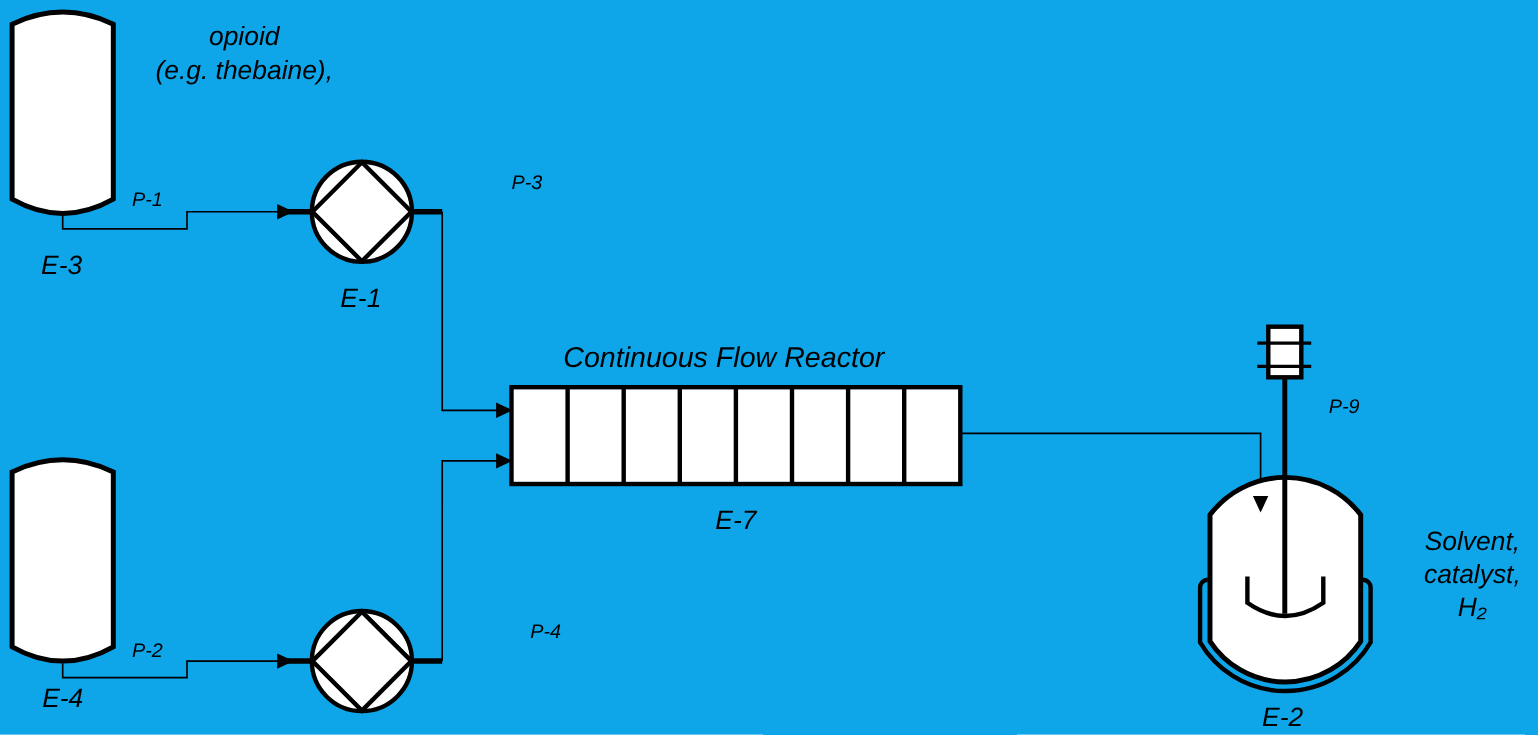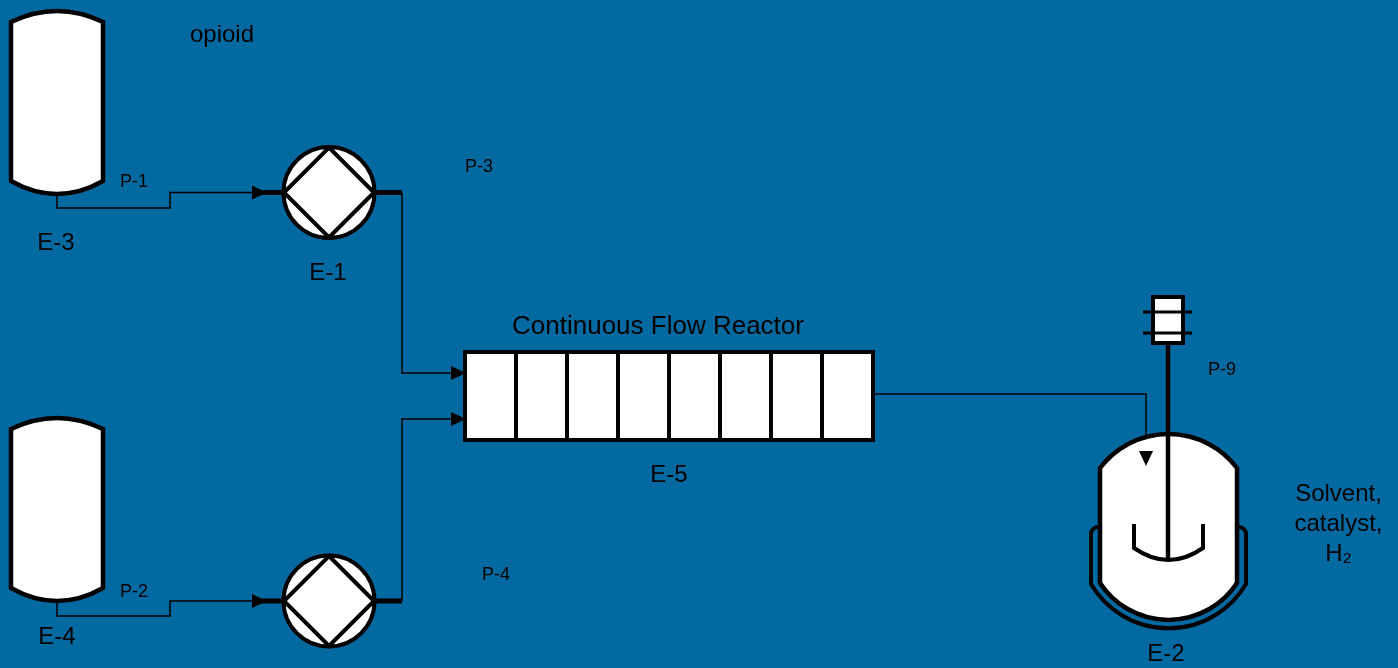--- a/index.html
+++ b/index.html
@@ -1,22 +1,23 @@
 <!DOCTYPE html>
 <html><head>
 <meta charset="utf-8">
 <style>
   html,body { margin:0; padding:0; background:#ffffff; }
   #canvas {
     position:relative;
     width:1398px; height:668px;
-    background:#0369a1;
+    background:#0ea5e9;
     font-family:"Liberation Sans","DejaVu Sans",sans-serif;
     color:#000;
     overflow:hidden;
+    font-style:italic;
   }
   #diagram-svg { position:absolute; left:0; top:0; }
   .lbl { position:absolute; white-space:nowrap; color:#000; }
   .sm  { font-size:18px; }
   .md  { font-size:24px; }
   .title { font-size:26px;margin-top:16px; }
   .ctr { text-align:center; }
   .annot { line-height:31px; }
   .annot3 { line-height:30px; }
 </style>
@@ -77,33 +78,34 @@
       <line stroke-width="3" x1="1143" y1="312" x2="1192" y2="312"></line>
       <line stroke-width="3" x1="1143" y1="333" x2="1192" y2="333"></line>
       <line stroke-width="4.5" x1="1168" y1="343" x2="1168" y2="558"></line>
       <path stroke-width="4" d="M 1134 524 L 1134 548 Q 1168.5 572 1203 548 L 1203 524"></path>
       <polygon fill="#000" stroke="none" points="1139,451 1153,451 1146,466"></polygon>
     </g>
   </svg>
 
   <div class="lbl md annot ctr" style="left:72px; top:18px; width:300px;">
     <div>opioid</div>
+    <div>(e.g. thebaine),</div>
   </div>
 
   <div class="lbl md ctr" style="left:16px; top:228px; width:80px;">E-3</div>
   <div class="lbl sm" style="left:120px; top:171px;text-align:right;">P-1</div>
   <div class="lbl md ctr" style="left:288px; top:258px; width:80px;">E-1</div>
   <div class="lbl sm" style="left:465px; top:156px;">P-3</div>
 
   <div class="lbl md ctr" style="left:17px; top:622px; width:80px;">E-4</div>
   <div class="lbl sm" style="left:120px; top:581px;">P-2</div>
   <div class="lbl sm" style="left:482px; top:564px;">P-4</div>
 
   <div class="lbl title ctr" style="left:508px; top:294px; width:300px;">Continuous Flow Reactor</div>
-  <div class="lbl md ctr" style="left:629px; top:460px; width:80px;">E-5</div>
+  <div class="lbl md ctr" style="left:629px; top:460px; width:80px;">E-7</div>
 
   <div class="lbl sm" style="left:1208px; top:359px;">P-9</div>
 
   <div class="lbl md annot3 ctr" style="left:1256px; top:478px; width:165px;">
     <div>Solvent,</div>
     <div>catalyst,</div>
     <div>H₂</div>
   </div>
 
   <div class="lbl md ctr" style="left:1126px; top:639px; width:80px;">E-2</div>

